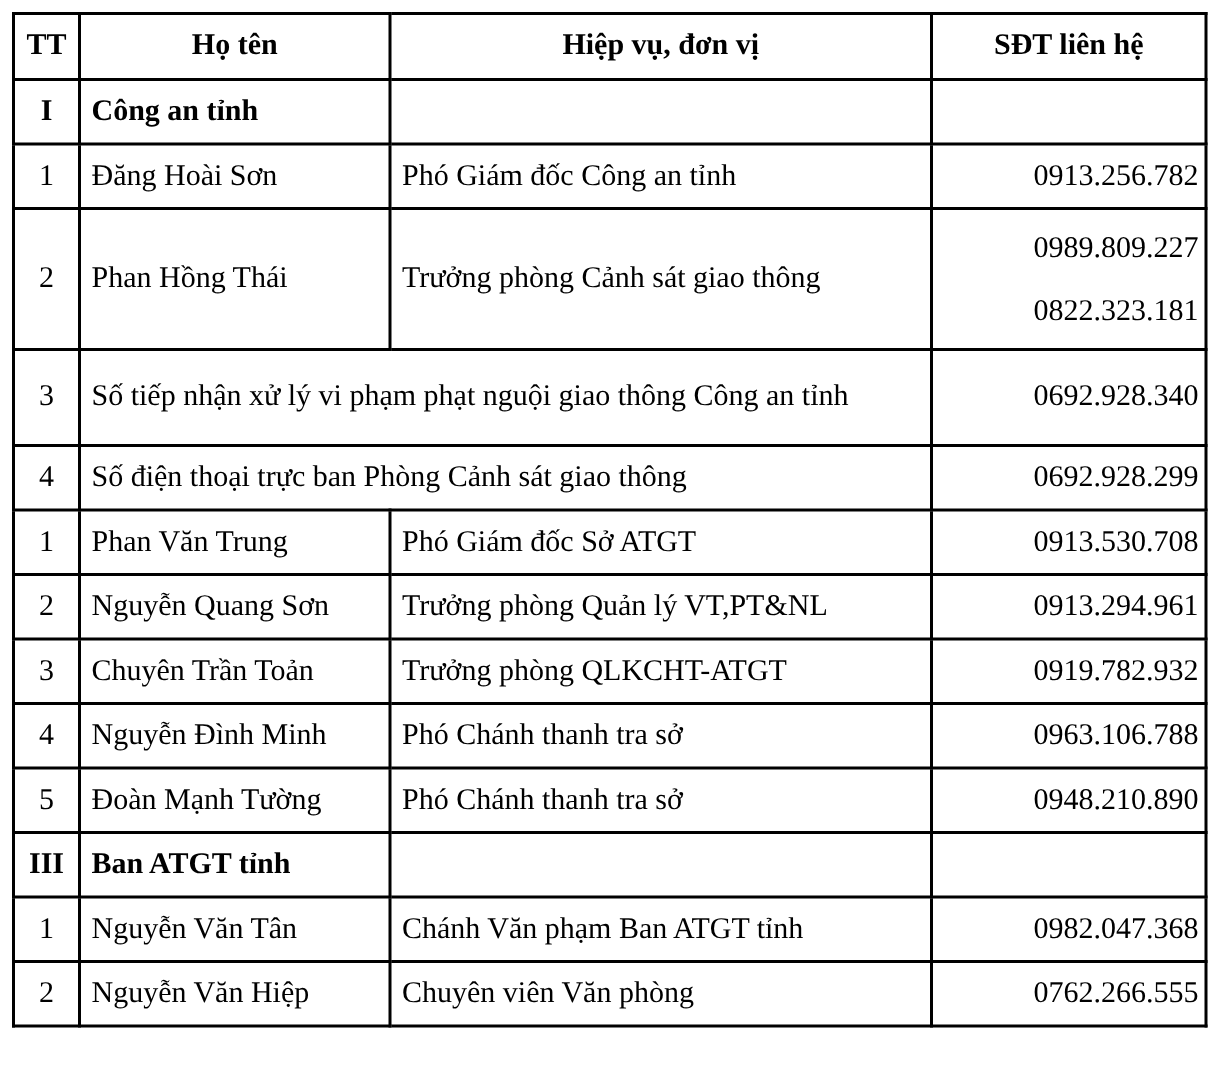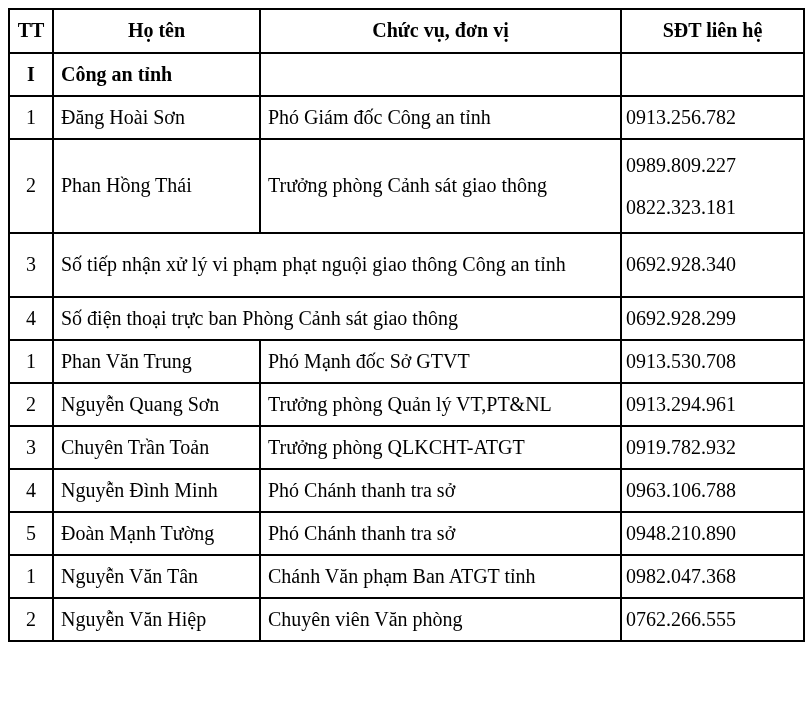--- a/index.html
+++ b/index.html
@@ -31,40 +31,40 @@
   th {
     font-weight: bold;
     text-align: center;
     height: 44px;
   }
   tr.h-std  { height: 43px; }
   tr.h-tall { height: 85px; }
   tr.h-med  { height: 64px; }
   td.c-no    { text-align: center; }
   td.c-name, td.c-pos { text-align: left; padding: 2px 4px 2px 7px; }
-  td.c-phone { text-align: left; }
+  td.c-phone { text-align: right; }
   .b { font-weight: bold; }
   .phone-line { line-height: 42px; }
 </style>
 </head>
 <body>
 
 <div class="wrap">
   <table class="contact">
     <colgroup>
       <col style="width:44px">
       <col style="width:207px">
       <col style="width:361px">
       <col style="width:183px">
     </colgroup>
     <thead>
       <tr>
         <th>TT</th>
         <th>Họ tên</th>
-        <th>Chức vụ, đơn vị</th>
+        <th>Hiệp vụ, đơn vị</th>
         <th>SĐT liên hệ</th>
       </tr>
     </thead>
     <tbody>
 
       <tr class="h-std">
         <td class="c-no b">I</td>
         <td class="c-name b">Công an tỉnh</td>
         <td class="c-pos"></td>
         <td class="c-phone"></td>
@@ -91,21 +91,21 @@
       </tr>
       <tr class="h-std">
         <td class="c-no">4</td>
         <td class="c-name" colspan="2">Số điện thoại trực ban Phòng Cảnh sát giao thông</td>
         <td class="c-phone">0692.928.299</td>
       </tr>
 
       <tr class="h-std">
         <td class="c-no">1</td>
         <td class="c-name">Phan Văn Trung</td>
-        <td class="c-pos">Phó Mạnh đốc Sở GTVT</td>
+        <td class="c-pos">Phó Giám đốc Sở ATGT</td>
         <td class="c-phone">0913.530.708</td>
       </tr>
       <tr class="h-std">
         <td class="c-no">2</td>
         <td class="c-name">Nguyễn Quang Sơn</td>
         <td class="c-pos">Trưởng phòng Quản lý VT,PT&amp;NL</td>
         <td class="c-phone">0913.294.961</td>
       </tr>
       <tr class="h-std">
         <td class="c-no">3</td>
@@ -120,20 +120,26 @@
         <td class="c-phone">0963.106.788</td>
       </tr>
       <tr class="h-std">
         <td class="c-no">5</td>
         <td class="c-name">Đoàn Mạnh Tường</td>
         <td class="c-pos">Phó Chánh thanh tra sở</td>
         <td class="c-phone">0948.210.890</td>
       </tr>
 
       <tr class="h-std">
+        <td class="c-no b">III</td>
+        <td class="c-name b">Ban ATGT tỉnh</td>
+        <td class="c-pos"></td>
+        <td class="c-phone"></td>
+      </tr>
+      <tr class="h-std">
         <td class="c-no">1</td>
         <td class="c-name">Nguyễn Văn Tân</td>
         <td class="c-pos">Chánh Văn phạm Ban ATGT tỉnh</td>
         <td class="c-phone">0982.047.368</td>
       </tr>
       <tr class="h-std">
         <td class="c-no">2</td>
         <td class="c-name">Nguyễn Văn Hiệp</td>
         <td class="c-pos">Chuyên viên Văn phòng</td>
         <td class="c-phone">0762.266.555</td>

